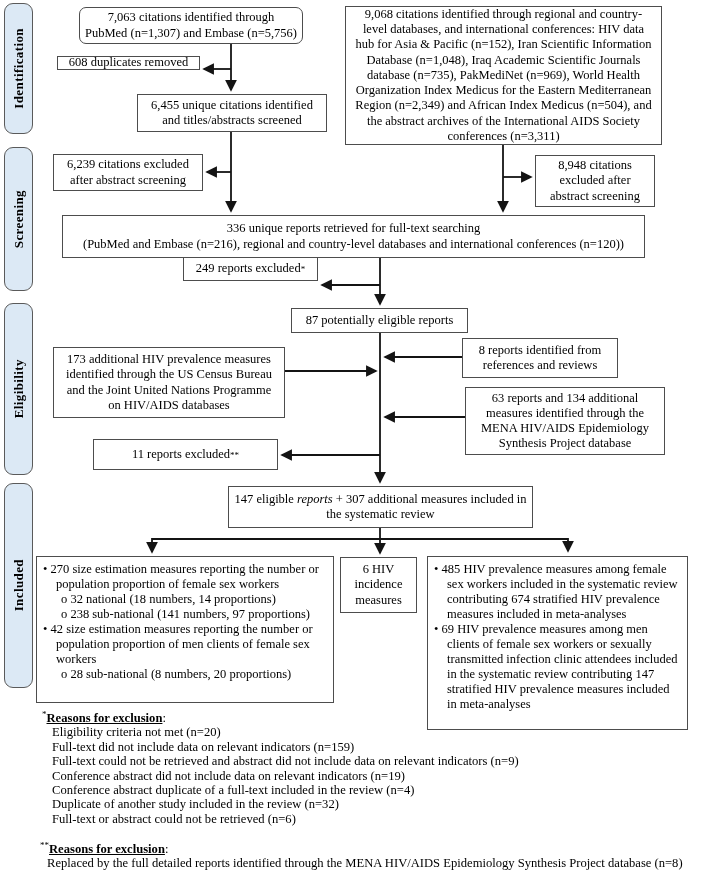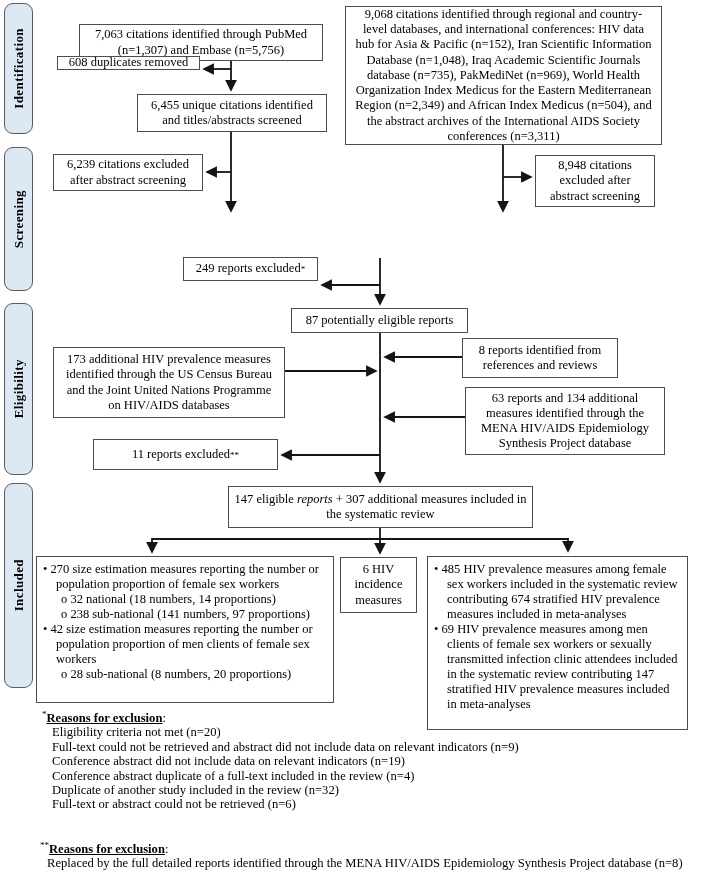--- a/index.html
+++ b/index.html
@@ -76,32 +76,36 @@
   <div class="stage" style="top:147px;height:144px;">
     <span class="stage-label">Screening</span>
   </div>
   <div class="stage" style="top:303px;height:172px;">
     <span class="stage-label">Eligibility</span>
   </div>
   <div class="stage" style="top:483px;height:205px;">
     <span class="stage-label">Included</span>
   </div>
 
-  <div class="bx" style="left:79px;top:24px;width:244px;height:37px;">7,063 citations identified through PubMed (n=1,307) and Embase (n=5,756)</div>
+  <div class="bx" style="left:79px;top:7px;width:224px;height:37px;border-radius:7px;">7,063 citations identified through PubMed (n=1,307) and Embase (n=5,756)</div>
 
   <div class="bx" style="left:345px;top:6px;width:317px;height:139px;padding:2px 7px;">9,068 citations identified through regional and country-level databases, and international conferences: HIV data hub for Asia &amp; Pacific (n=152), Iran Scientific Information Database (n=1,048), Iraq Academic Scientific Journals database (n=735), PakMediNet (n=969), World Health Organization Index Medicus for the Eastern Mediterranean Region (n=2,349) and African Index Medicus (n=504), and the abstract archives of the International AIDS Society conferences (n=3,311)</div>
 
   <div class="bx" style="left:57px;top:56px;width:143px;height:14px;">608 duplicates removed</div>
 
   <div class="bx" style="left:137px;top:94px;width:190px;height:38px;">6,455 unique citations identified and titles/abstracts screened</div>
 
   <div class="bx" style="left:53px;top:154px;width:150px;height:37px;">6,239 citations excluded after abstract screening</div>
 
   <div class="bx" style="left:535px;top:155px;width:120px;height:52px;">8,948 citations excluded after abstract screening</div>
 
+  <div class="bx" style="left:62px;top:215px;width:583px;height:43px;flex-direction:column;">
+    <div>336 unique reports retrieved for full-text searching</div>
+    <div>(PubMed and Embase (n=216), regional and country-level databases and international conferences (n=120))</div>
+  </div>
 
   <div class="bx" style="left:183px;top:257px;width:135px;height:24px;">
     <span>249 reports excluded</span>
       <sup>*</sup>
   </div>
 
   <div class="bx" style="left:291px;top:308px;width:177px;height:25px;">87 potentially eligible reports</div>
 
   <div class="bx" style="left:53px;top:347px;width:232px;height:71px;">173 additional HIV prevalence measures identified through the US Census Bureau and the Joint United Nations Programme on HIV/AIDS databases</div>
 
@@ -133,20 +137,21 @@
   <div class="bx bullets" style="left:427px;top:556px;width:261px;height:174px;">
     <ul>
       <li class="l1">485 HIV prevalence measures among female sex workers included in the systematic review contributing 674 stratified HIV prevalence measures included in meta-analyses</li>
       <li class="l1">69 HIV prevalence measures among men clients of female sex workers or sexually transmitted infection clinic attendees included in the systematic review contributing 147 stratified HIV prevalence measures included in meta-analyses</li>
     </ul>
   </div>
 
   <div class="fn" style="left:42px;top:711px;">
     <div><sup>*</sup><span class="u">Reasons for exclusion</span><span>:</span></div>
     <div class="fn-line">Eligibility criteria not met (n=20)</div>
+    <div class="fn-line">Full-text did not include data on relevant indicators (n=159)</div>
     <div class="fn-line">Full-text could not be retrieved and abstract did not include data on relevant indicators (n=9)</div>
     <div class="fn-line">Conference abstract did not include data on relevant indicators (n=19)</div>
     <div class="fn-line">Conference abstract duplicate of a full-text included in the review (n=4)</div>
     <div class="fn-line">Duplicate of another study included in the review (n=32)</div>
     <div class="fn-line">Full-text or abstract could not be retrieved (n=6)</div>
   </div>
 
   <div class="fn" style="left:40px;top:842px;">
     <div><sup>**</sup><span class="u">Reasons for exclusion</span><span>:</span></div>
     <div class="fn-line" style="padding-left:7px;">Replaced by the full detailed reports identified through the MENA HIV/AIDS Epidemiology Synthesis Project database (n=8)</div>

